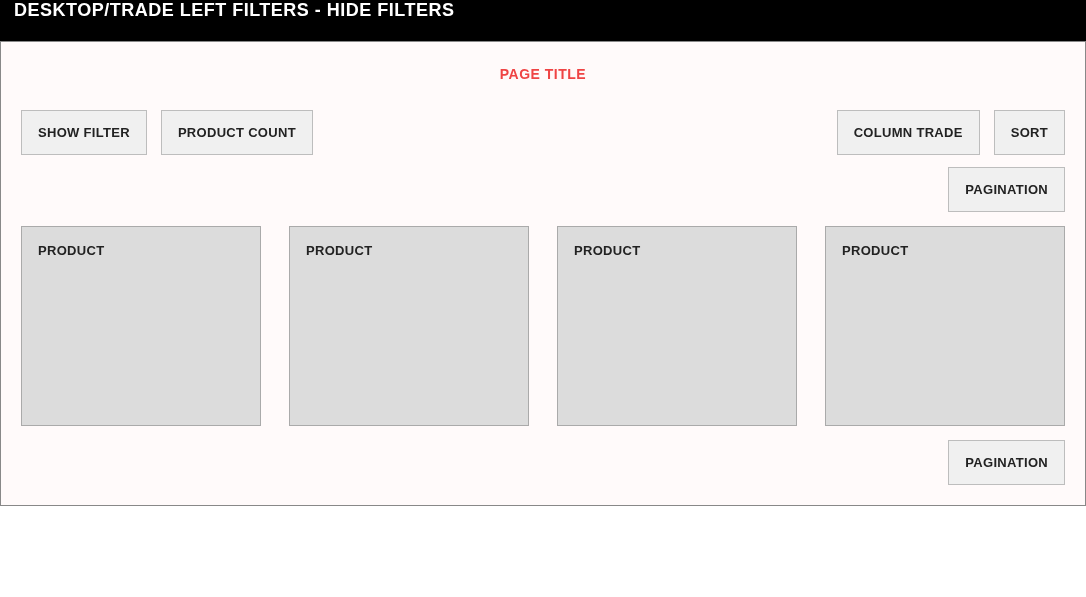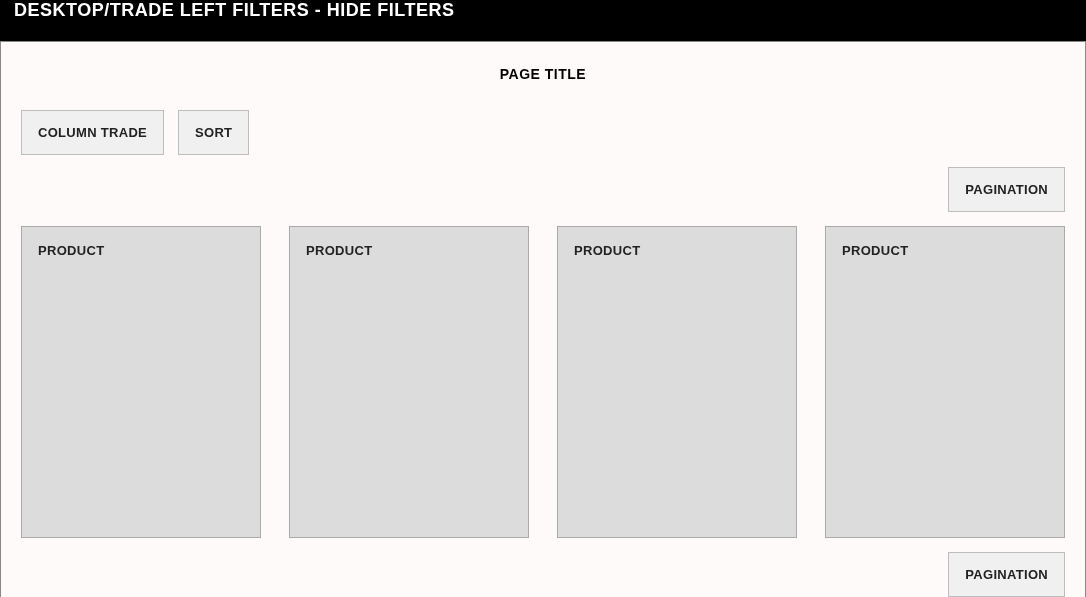--- a/index.html
+++ b/index.html
@@ -20,21 +20,21 @@
     }
     .canvas {
       border: 1px solid #888;
       background: #fffafa;
       padding: 20px;
     }
     .page-title {
       text-align: center;
       font-size: 14px;
       font-weight: 700;
-      color: #000000;
+      color: #ef4444;
       letter-spacing: 0.5px;
       margin-bottom: 28px;
       margin-top: 4px;
     }
     .toolbar {
       display: flex;
       justify-content: space-between;
       align-items: flex-start;
       margin-bottom: 12px;
     }
@@ -63,21 +63,21 @@
       margin-top: 14px;
     }
     .grid {
       display: flex;
       gap: 28px;
     }
     .product {
       flex: 1;
       background: #dcdcdc;
       border: 1px solid #aaa;
-      height: 312px;
+      height: 200px;
       padding: 16px;
     }
     .product-label {
       font-size: 13px;
       font-weight: 700;
       color: #222;
       letter-spacing: 0.3px;
     }
   </style>
 </head>
@@ -85,20 +85,24 @@
 
 <div class="header">
   <div class="header-title">DESKTOP/TRADE LEFT FILTERS - HIDE FILTERS</div>
 </div>
 
 <div class="canvas">
 
   <div class="page-title">PAGE TITLE</div>
 
   <div class="toolbar">
+    <div class="toolbar-left">
+      <button class="btn">SHOW FILTER</button>
+      <button class="btn">PRODUCT COUNT</button>
+    </div>
     <div class="toolbar-right">
       <button class="btn">COLUMN TRADE</button>
       <button class="btn">SORT</button>
     </div>
   </div>
 
   <div class="pagination-row">
     <button class="btn">PAGINATION</button>
   </div>
 

